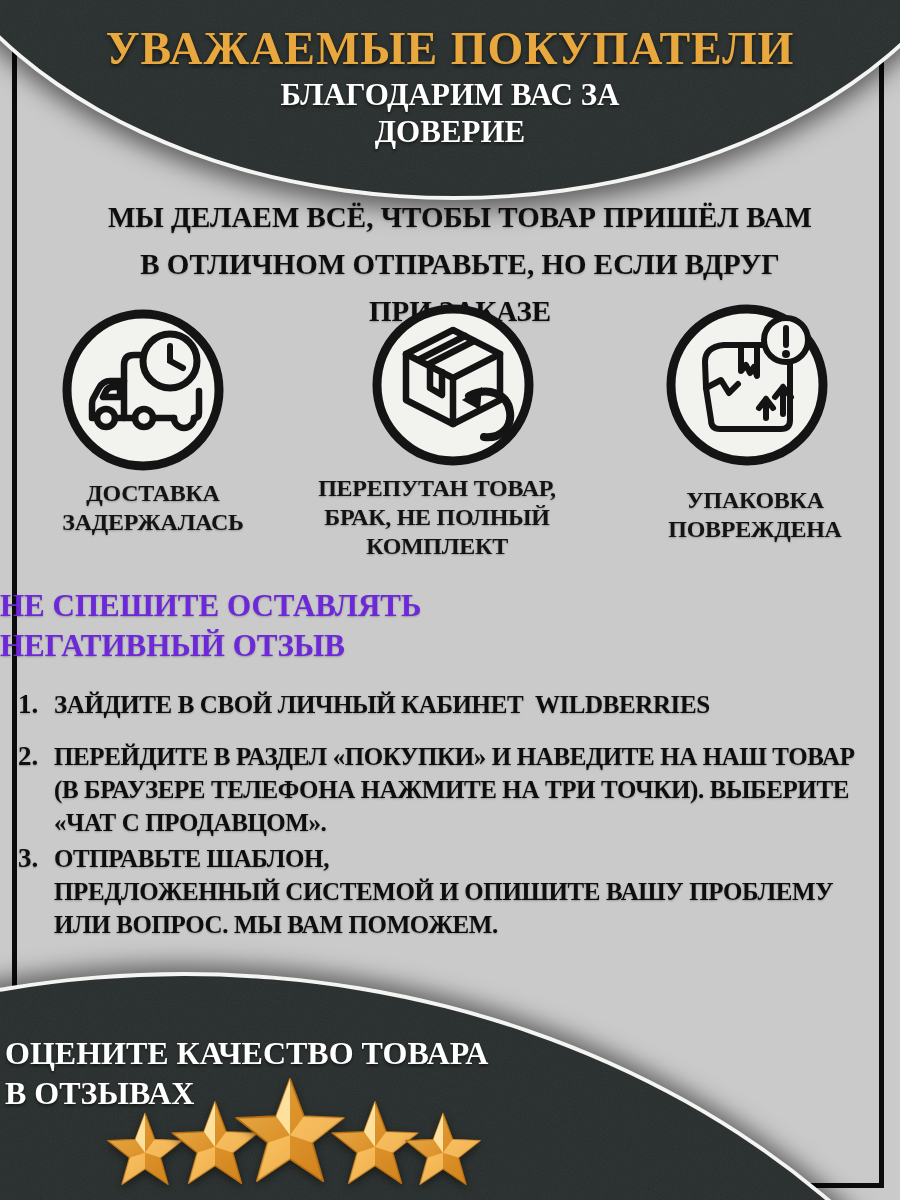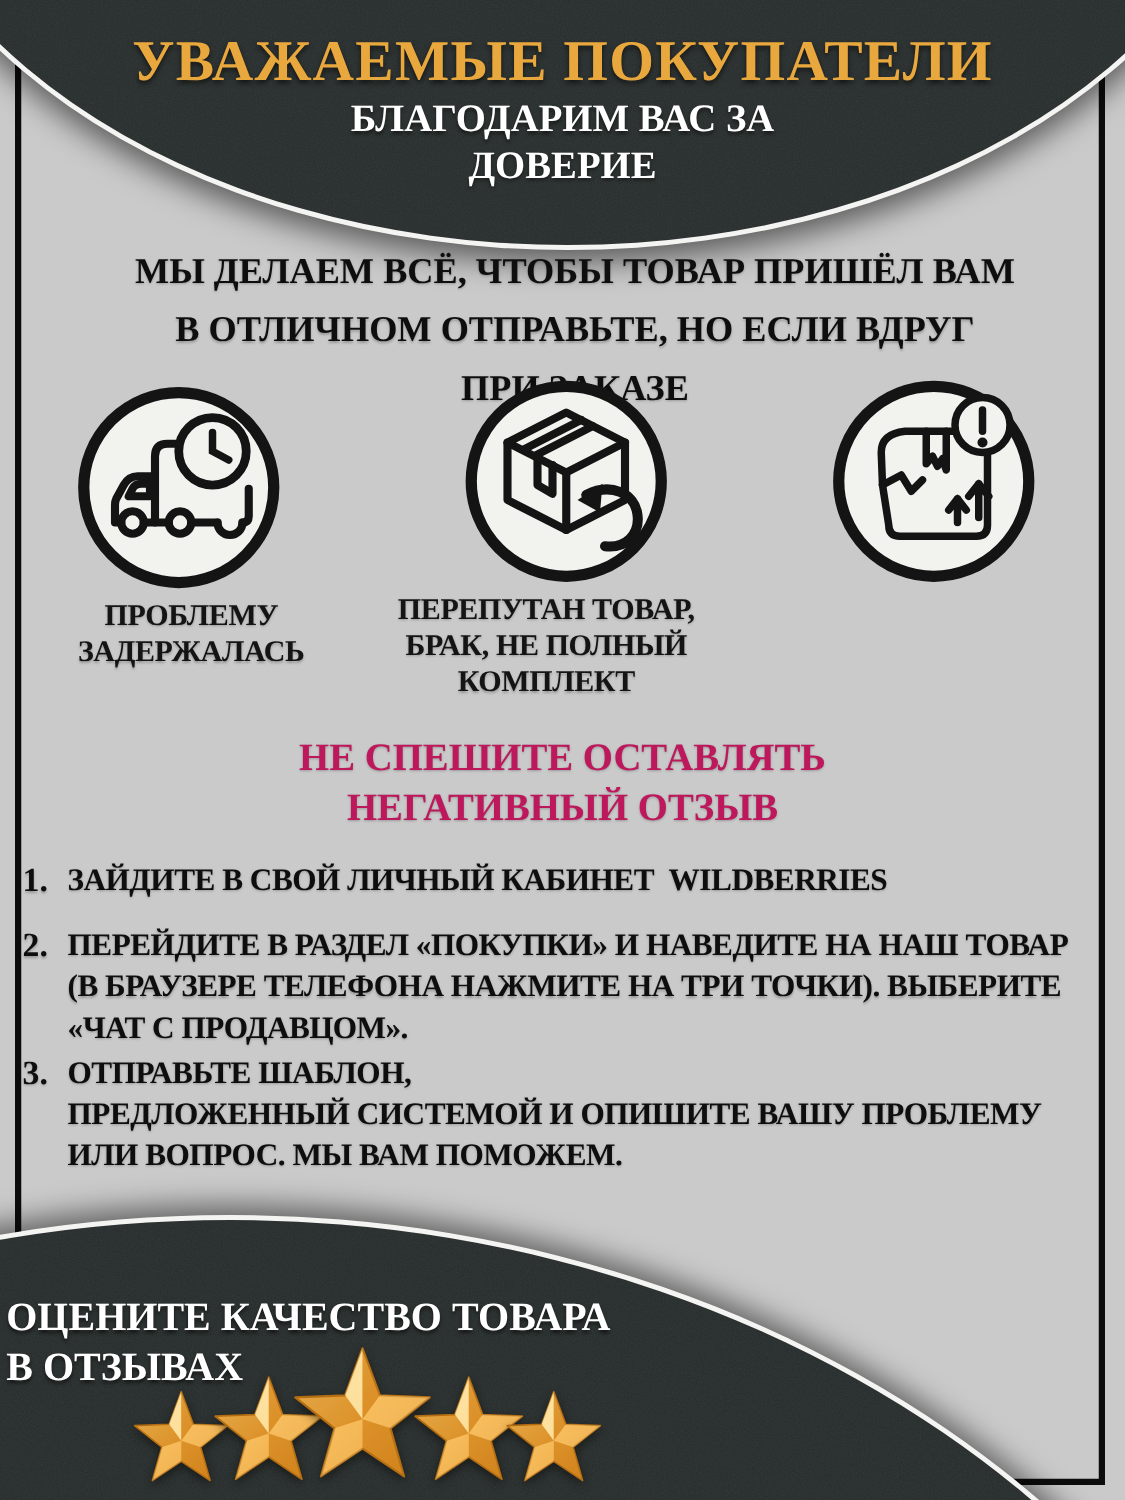--- a/index.html
+++ b/index.html
@@ -59,22 +59,22 @@
     z-index:3;
   }
   .icon-wrap{z-index:3;width:170px;height:170px;}
   .icon-label{
     width:260px;text-align:center;color:#141414;
     font-size:24px;line-height:29px;letter-spacing:-0.3px;
     text-shadow:0 1px 2px rgba(0,0,0,.25);
     z-index:3;
   }
   .warning{
-    left:0;right:0;top:586px;text-align:center;
-    color:#be185d;font-size:31px;line-height:40px;
+    left:0;right:0;top:586px;
+    color:#6d28d9;font-size:31px;line-height:40px;
     text-shadow:0 1px 2px rgba(0,0,0,.25);
     z-index:3;
   }
   .step{
     left:18px;width:852px;display:flex;align-items:flex-start;
     z-index:3;color:#0e0e0e;
     text-shadow:0 1px 2px rgba(0,0,0,.25);
   }
   .step-num{font-size:27px;line-height:33px;width:36px;flex:0 0 36px;}
   .step-text{font-size:25px;line-height:33px;letter-spacing:-0.4px;white-space:pre-wrap;}
@@ -149,21 +149,21 @@
         <circle cx="48" cy="113" r="9"></circle>
         <circle cx="86" cy="113" r="9"></circle>
         <path d="M95,113 H116"></path>
         <path d="M116,113 a10,10 0 0 0 20,0"></path>
         <path d="M141,86 V108 Q141,113 136,113"></path>
       </g>
       <circle cx="112" cy="56" r="27" fill="#f2f2ef" stroke="#141414" stroke-width="7"></circle>
       <path d="M112,41 V56 L125,63" fill="none" stroke="#141414" stroke-width="6" stroke-linecap="round"></path>
     </svg>
   </div>
-  <div class="abs icon-label pre" style="left:23px;top:479px;">ПРОБЛЕМУ
+  <div class="abs icon-label pre" style="left:23px;top:479px;">ДОСТАВКА
 ЗАДЕРЖАЛАСЬ</div>
 
   <div class="abs icon-wrap" style="left:368px;top:300px;">
     <svg viewBox="0 0 170 170" width="170" height="170">
       <circle cx="85" cy="85" r="76" fill="#f2f2ef" stroke="#141414" stroke-width="9"></circle>
       <g fill="none" stroke="#141414" stroke-width="6.5" stroke-linecap="round" stroke-linejoin="round">
         <path d="M85,30 L132,54 L85,78 L38,54 Z"></path>
         <path d="M38,54 V100 L85,124 L132,100 V54"></path>
         <path d="M85,78 V124"></path>
         <path d="M97,36 L52,59"></path>
@@ -186,20 +186,22 @@
         <path d="M44,88 L59,80 L67,93 L76,84"></path>
         <path d="M79,45 V71 L84,65 L88,73 L92,67 L95,76 V45"></path>
         <path d="M104,118 V99 M104,99 l-7,9 M104,99 l7,9"></path>
         <path d="M121,114 V87 M121,87 l-8,10 M121,87 l8,10"></path>
       </g>
       <circle cx="124" cy="40" r="22" fill="#f2f2ef" stroke="#141414" stroke-width="6"></circle>
       <path d="M124,28 V45" stroke="#141414" stroke-width="6" stroke-linecap="round"></path>
       <circle cx="124" cy="54" r="4" fill="#141414"></circle>
     </svg>
   </div>
+  <div class="abs icon-label pre" style="left:625px;top:486px;">УПАКОВКА
+ПОВРЕЖДЕНА</div>
 
   <div class="abs warning pre">НЕ СПЕШИТЕ ОСТАВЛЯТЬ
 НЕГАТИВНЫЙ ОТЗЫВ</div>
 
   <div class="abs step s1">
     <div class="step-num">1.</div>
     <div class="step-text">ЗАЙДИТЕ В СВОЙ ЛИЧНЫЙ КАБИНЕТ  WILDBERRIES</div>
   </div>
   <div class="abs step s2">
     <div class="step-num">2.</div>

